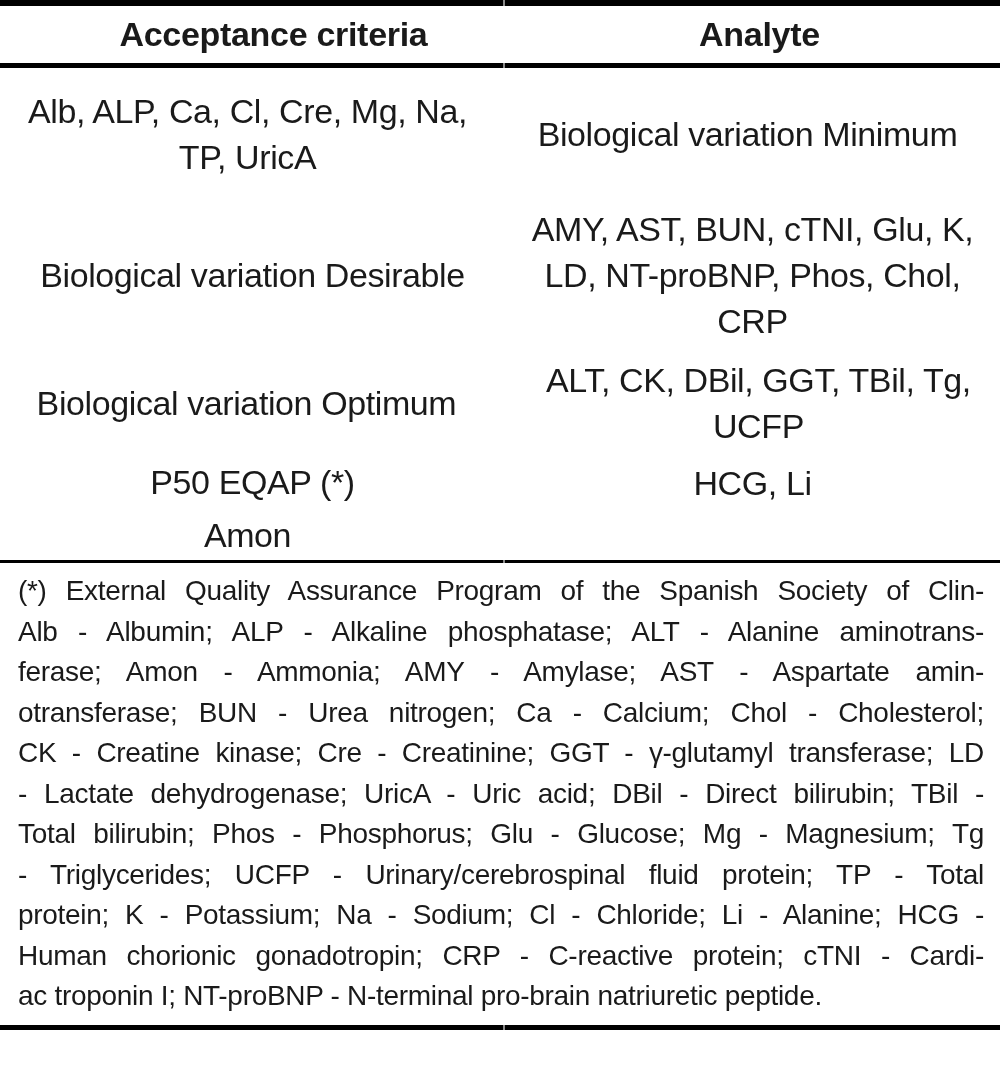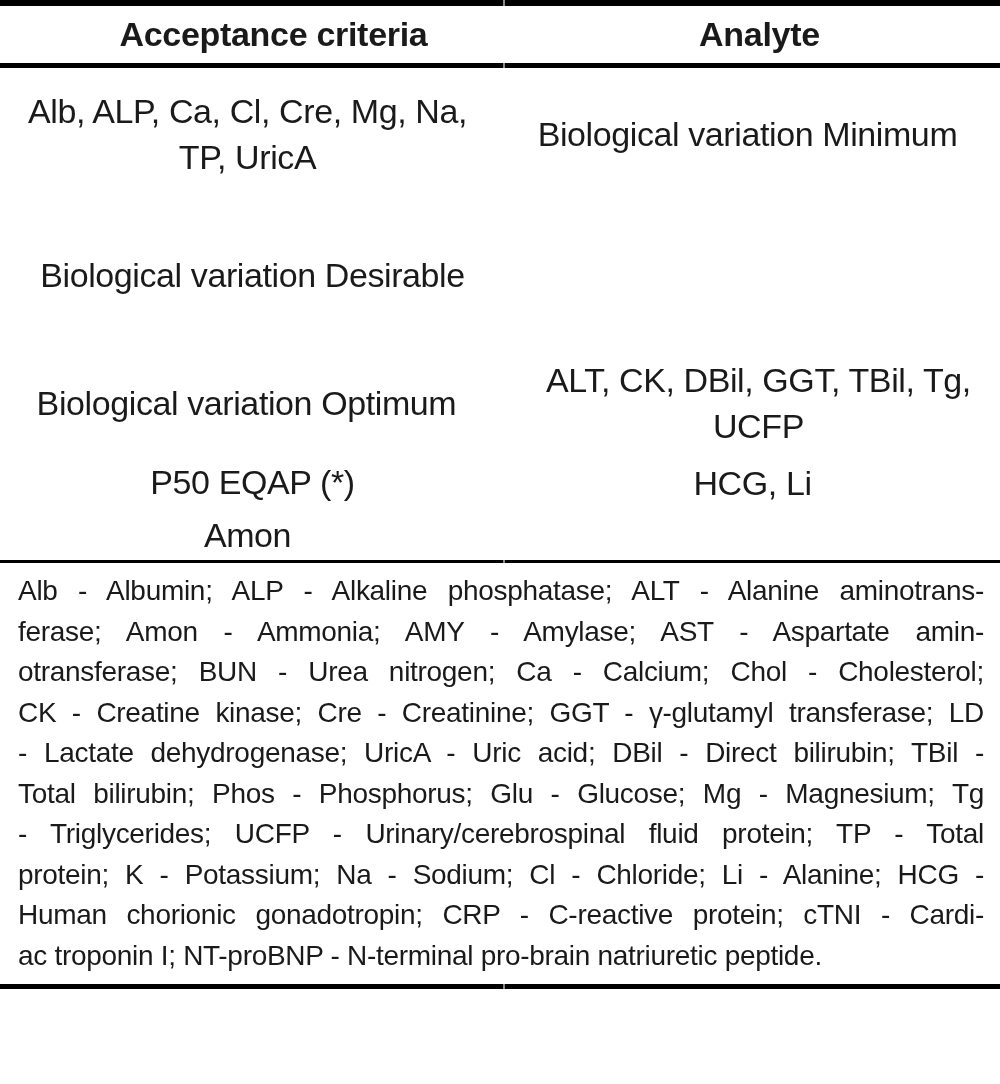--- a/index.html
+++ b/index.html
@@ -113,20 +113,23 @@
 
   <div class="t-body" id="table-body">
   <div class="t-row">
     <div class="cell cell-analyte">Alb, ALP, Ca, Cl, Cre, Mg, Na,
 TP, UricA</div>
     <div class="cell cell-criteria">Biological variation Minimum</div>
   </div>
 
   <div class="t-row">
     <div class="cell cell-criteria">Biological variation Desirable</div>
+    <div class="cell cell-analyte">AMY, AST, BUN, cTNI, Glu, K,
+LD, NT-proBNP, Phos, Chol,
+CRP</div>
   </div>
 
   <div class="t-row">
     <div class="cell cell-criteria">Biological variation Optimum</div>
     <div class="cell cell-analyte">ALT, CK, DBil, GGT, TBil, Tg,
 UCFP</div>
   </div>
 
   <div class="t-row">
     <div class="cell cell-criteria">P50 EQAP (*)</div>
@@ -136,20 +139,21 @@
   <div class="t-row">
     <div class="cell cell-analyte">Amon</div>
   </div>
 </div>
 
   <div class="rule rule-mid">
     <div class="notch"></div>
   </div>
 
   <div class="footnotes" id="footnotes">
+  <div class="fn-line">(*) External Quality Assurance Program of the Spanish Society of Clin-</div>
 
 
   <div class="fn-line">Alb - Albumin; ALP - Alkaline phosphatase; ALT - Alanine aminotrans-</div>
 
   <div class="fn-line">ferase; Amon - Ammonia; AMY - Amylase; AST - Aspartate amin-</div>
 
   <div class="fn-line">otransferase; BUN - Urea nitrogen; Ca - Calcium; Chol - Cholesterol;</div>
 
   <div class="fn-line">CK - Creatine kinase; Cre - Creatinine; GGT - γ-glutamyl transferase; LD</div>
 

